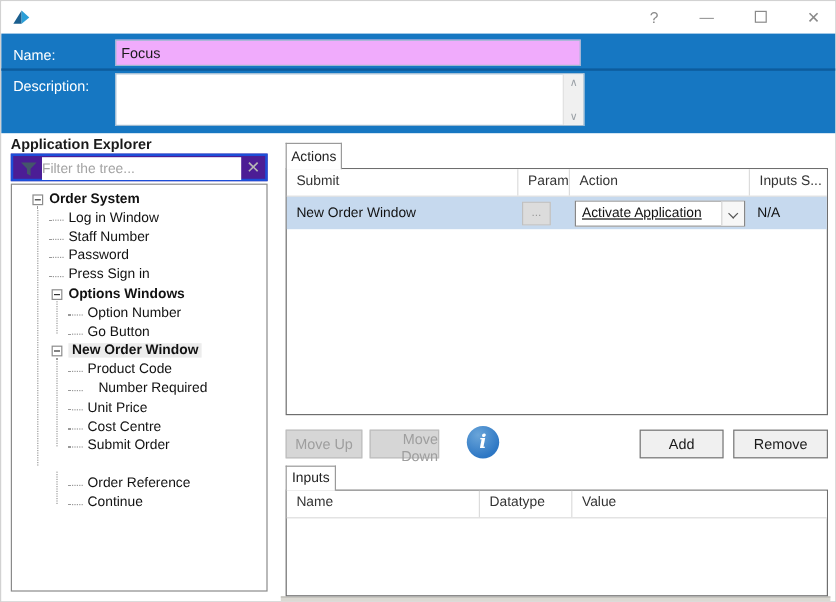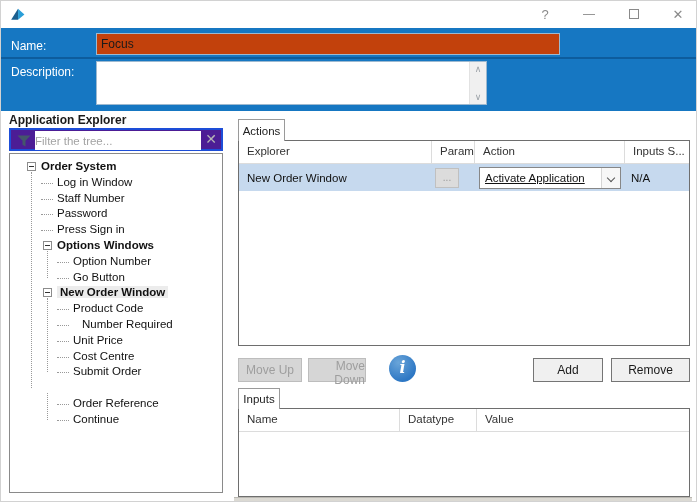--- a/index.html
+++ b/index.html
@@ -22,21 +22,21 @@
   .ctl-min{left:577px;font-size:12px;}
   .ctl-max{left:622px;}
   .ctl-max .sq{display:inline-block;width:10px;height:10px;border:1px solid #8a8a8a;margin-top:4px;}
   .ctl-close{left:666px;}
 
   
   .bluehead{position:absolute;left:0;top:27px;width:697px;height:83px;background:var(--header-blue);}
   .bh-label{position:absolute;color:#fff;font-size:12px;}
   .lbl-name{left:10px;top:11px;}
   .lbl-desc{left:10px;top:37px;}
-  .name-input{position:absolute;left:95px;top:5px;width:464px;height:22px;border:1px solid #9db9d0;background:#c2410c;font-size:12px;padding:0 4px;font-family:inherit;color:#1a1a1a;outline:none;}
+  .name-input{position:absolute;left:95px;top:5px;width:388px;height:22px;border:1px solid #9db9d0;background:#f0abfc;font-size:12px;padding:0 4px;font-family:inherit;color:#1a1a1a;outline:none;}
   .bh-divider{position:absolute;left:0;top:29px;width:697px;height:2px;background:var(--header-blue-dark);}
   .desc-box{position:absolute;left:95px;top:33px;width:391px;height:44px;background:#fff;border:1px solid #9db9d0;}
   .desc-scroll{position:absolute;right:0;top:0;width:17px;height:100%;background:#f0f0f0;border-left:1px solid #e2e2e2;}
   .scroll-arrow{position:absolute;left:0;width:100%;text-align:center;color:#9aa0a6;font-size:9px;line-height:14px;}
   .sa-up{top:0;} .sa-down{bottom:0;}
 
   
   .explorer-title{position:absolute;left:8px;top:112px;font-size:12px;font-weight:bold;color:#1a1a1a;}
   .filter-box{position:absolute;left:8px;top:127px;width:214px;height:23px;background:#4c1d95;border:2px solid #1d4ed8;}
   .funnel{position:absolute;left:6px;top:5px;width:14px;height:12px;}
@@ -202,21 +202,21 @@
       </div>
       <div class="tree-row" style="top: 257.8px;">
         <span class="stub" style="left: 47px;"></span>
         <span class="tlabel" style="left: 63px;">Continue</span>
       </div>
     </div>
 
   <div class="tab tab-actions">Actions</div>
   <div class="dtable actions-table">
     <div class="thead">
-      <div class="th col-el">Explorer</div>
+      <div class="th col-el">Submit</div>
       <div class="th col-params">Params</div>
       <div class="th col-action">Action</div>
       <div class="th">Inputs S...</div>
     </div>
     <div class="trow">
       <div class="td td-el">New Order Window</div>
       <div class="td td-params">
         <button class="params-btn">...</button>
       </div>
       <div class="td td-action">

